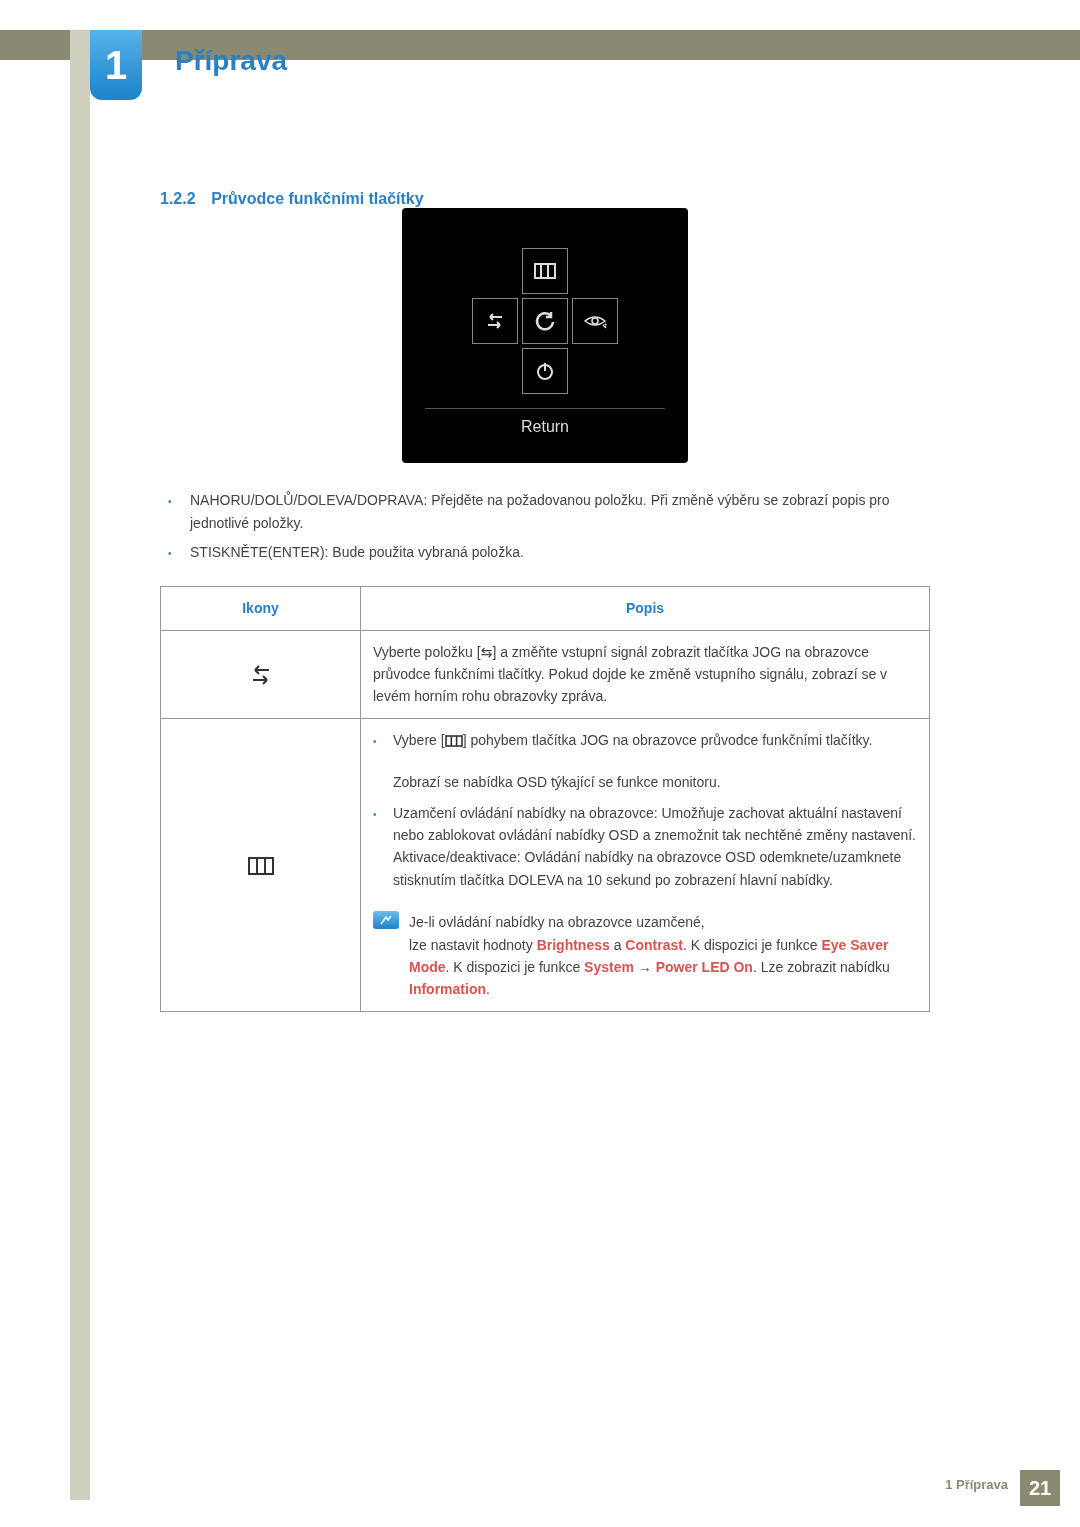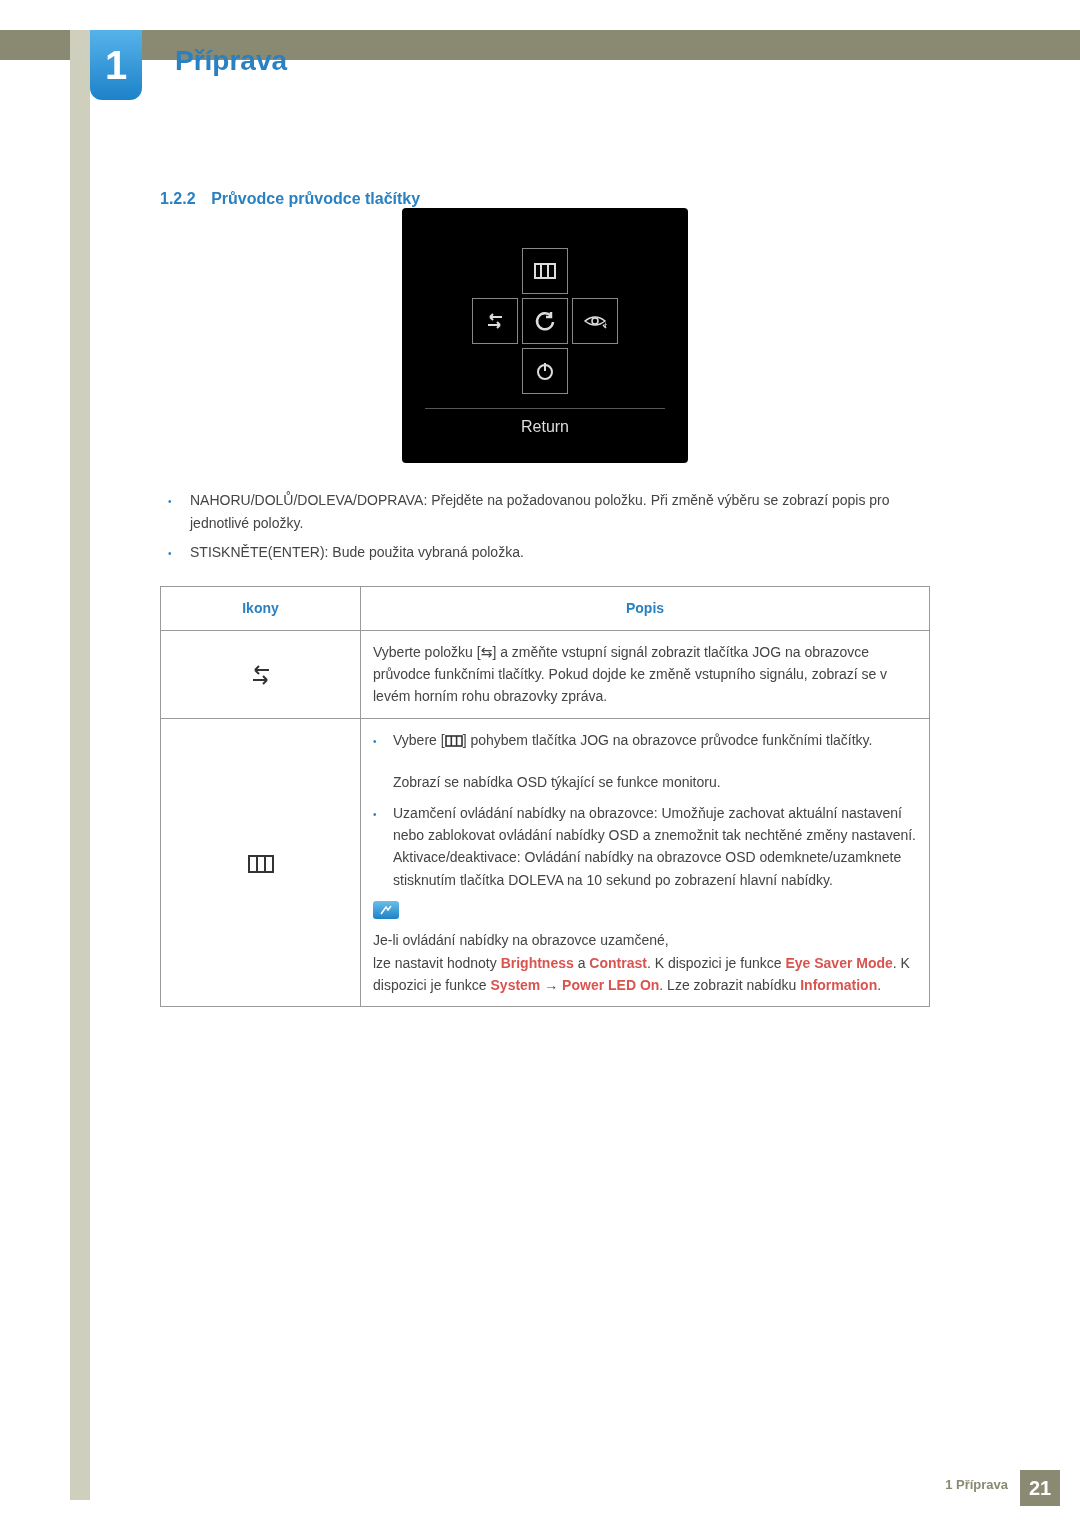--- a/index.html
+++ b/index.html
@@ -31,21 +31,21 @@
   ul.bullets { list-style: none; margin: 0 0 22px 30px; }
   ul.bullets > li { position: relative; padding-left: 0; line-height: 1.65; color: #444; margin-bottom: 6px; }
   ul.bullets > li::before { content: "•"; color: #2a81c2; position: absolute; left: -22px; top: 5px; font-size: 10px; }
   table.icon-table { width: 100%; border-collapse: collapse; }
   table.icon-table th, table.icon-table td { border: 1px solid #999; padding: 10px 12px; vertical-align: top; line-height: 1.6; color: #444; }
   table.icon-table th { text-align: center; color: #2a81c2; font-weight: bold; background: #fff; }
   table.icon-table td.icon-cell { text-align: center; vertical-align: middle; width: 200px; }
   .desc-bullets { list-style: none; margin: 0 0 0 20px; }
   .desc-bullets > li { position: relative; padding-left: 0; margin-bottom: 8px; }
   .desc-bullets > li::before { content: "•"; color: #2a81c2; position: absolute; left: -20px; top: 5px; font-size: 10px; }
-  .note-row { display: flex; gap: 10px; margin-top: 10px; flex-direction: column; }
+  .note-row { display: flex; gap: 10px; margin-top: 20px; }
   .note-icon {
     width: 26px; height: 18px; background: linear-gradient(180deg,#6bbfe8,#1c82c8);
     border-radius: 3px; flex-shrink: 0; display:flex; align-items:center; justify-content:center; color:#fff; font-size:12px;
   }
   .note-text { flex: 1; }
   .hilite { color: #d9534f; font-weight: bold; }
   .arrow { font-weight: bold; }
   .footer { position: absolute; top: 1470px; left: 0; width: 1080px; }
   .footer-text { position: absolute; right: 72px; top: 7px; color: #8a8971; font-size: 13px; font-weight: bold; }
   .page-box { position: absolute; right: 20px; top: 0; width: 40px; height: 36px; background: #8a8971; color: #fff; font-size: 20px; font-weight: bold; display:flex; align-items:center; justify-content:center; }
@@ -57,21 +57,21 @@
 <div class="top-bar"></div>
 <div class="left-strip"></div>
 <div class="chapter-badge">1</div>
 <div class="chapter-title">Příprava</div>
 
 <div class="content">
 
   <div>
     <span class="section-number">1.2.2</span>
     <span>&nbsp;&nbsp;</span>
-    <span class="section-title">Průvodce průvodce tlačítky</span>
+    <span class="section-title">Průvodce funkčními tlačítky</span>
   </div>
 
 
   <div class="osd-figure">
     <div class="osd-grid">
       <div class="osd-blank"></div>
       <div class="osd-cell">
         <svg width="22" height="16" viewBox="0 0 22 16">
             <rect x="1" y="1" width="20" height="14" fill="none" stroke="#ddd" stroke-width="2"></rect>
             <line x1="7" y1="1" x2="7" y2="15" stroke="#ddd" stroke-width="2"></line>

